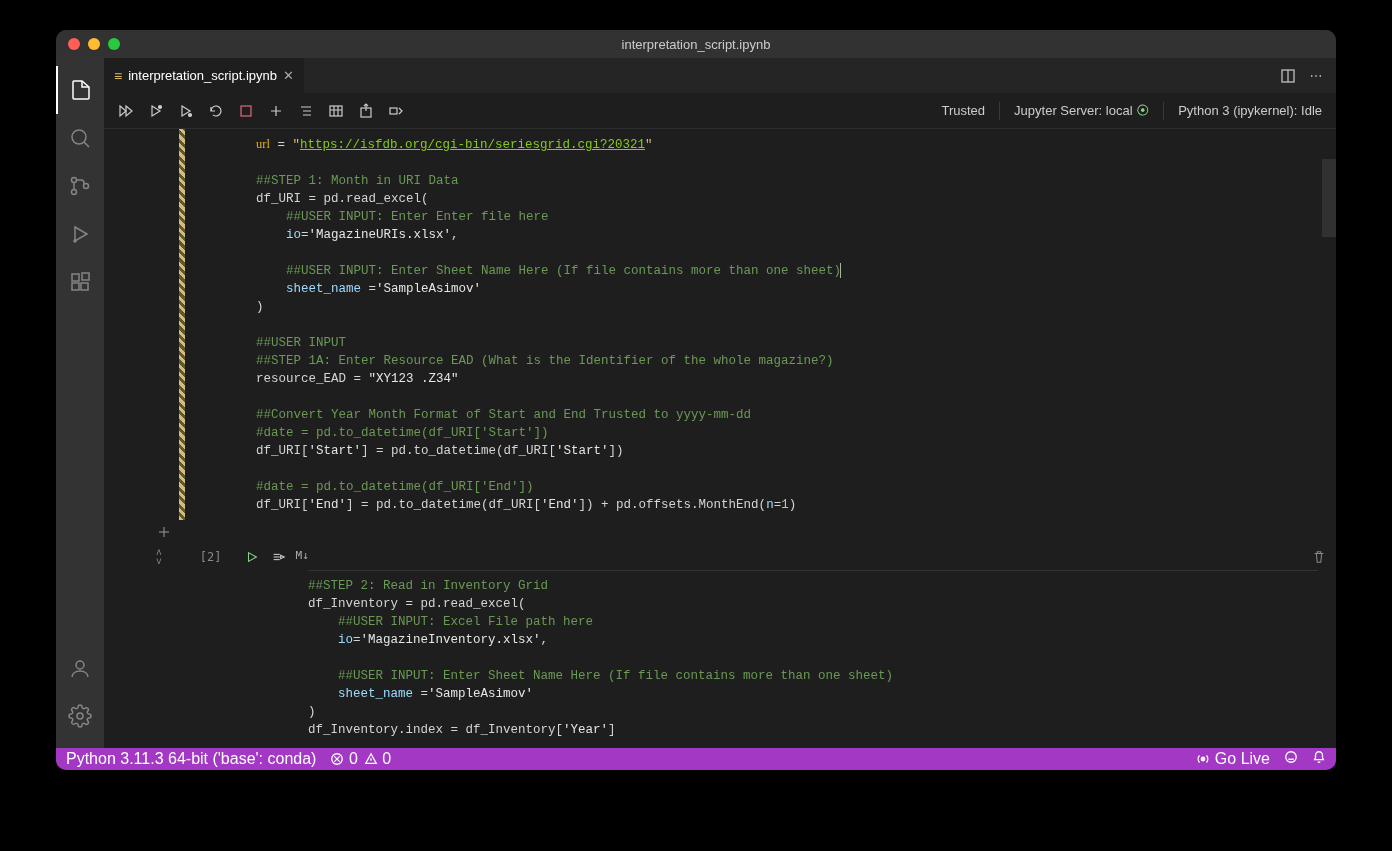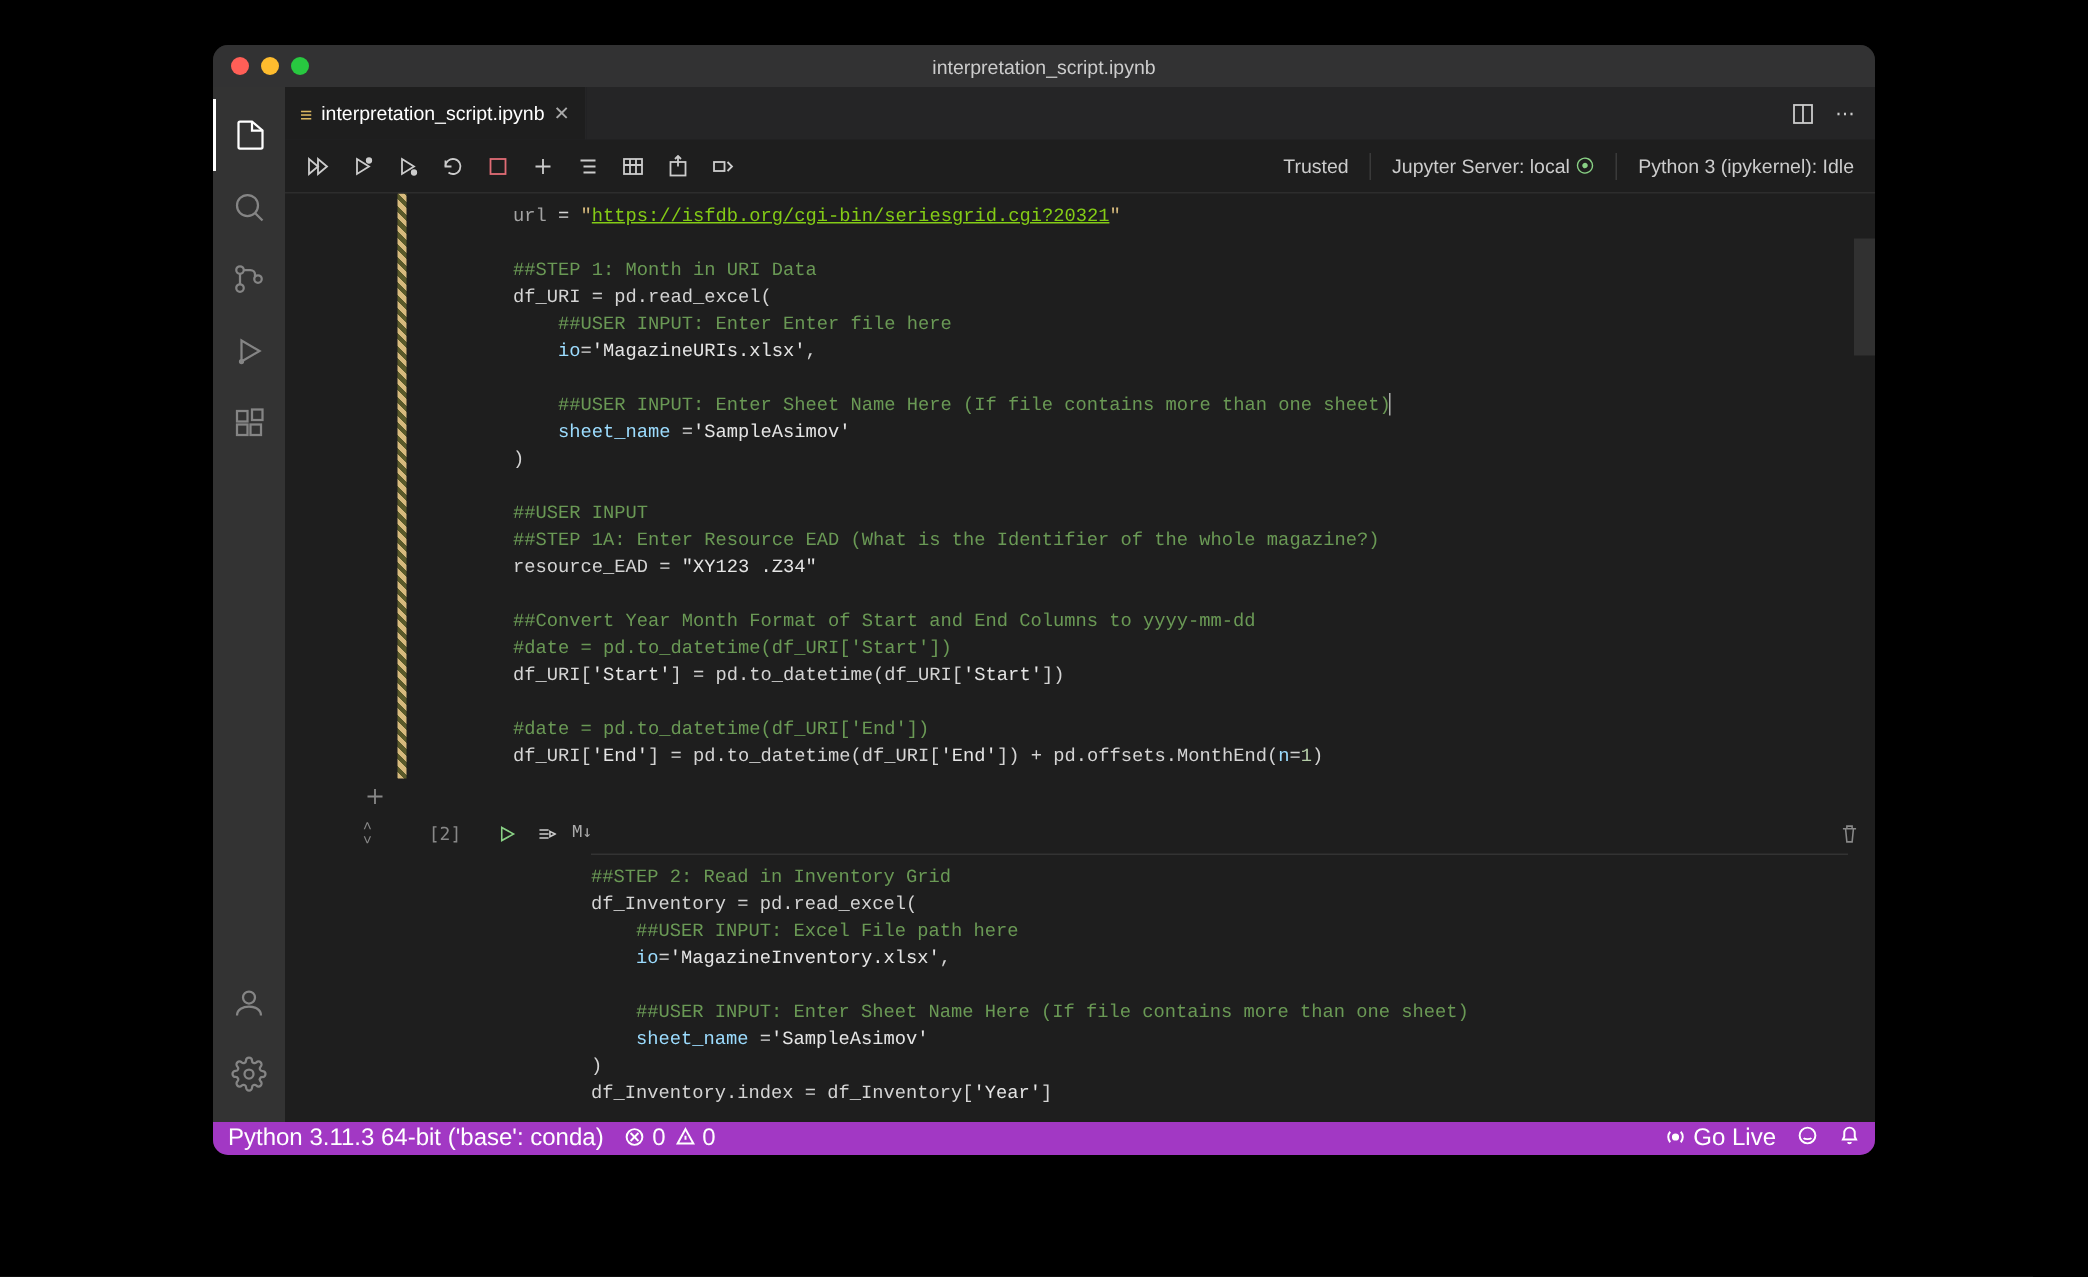--- a/index.html
+++ b/index.html
@@ -9,21 +9,21 @@
       font-size: 13px;
       color: #ccc;
       width: 1392px;
       height: 851px;
       display: flex;
       align-items: flex-start;
       justify-content: center;
       padding-top: 30px;
     }
     .window {
-      width: 1108px;
+      width: 1280px;
       height: 740px;
       background: #1e1e1e;
       border-radius: 10px;
       overflow: hidden;
       display: flex;
       flex-direction: column;
       box-shadow: 0 20px 60px rgba(0,0,0,0.8);
     }
     .titlebar {
       height: 28px;
@@ -160,21 +160,21 @@
     .exec-count { font-family: Menlo, monospace; font-size: 12px; color: #888; margin-left: 26px;}
     .cell2-head .acts { display: flex; gap: 10px; margin-left: 10px; }
     .cell2-head .right { margin-left: auto; color: #888; cursor: pointer; }
     .cell2-body {
       border-top: 1px solid #333;
       margin-left: 122px;
       margin-right: 18px;
     }
     
     .s-default { color: #d4d4d4; }
-    .s-var { color: #a3a3a3; }
+    .s-var { color: #eab308; font-family: Liberation Serif, serif; }
     .s-str { color: #e5e5e5; }
     .s-lstr { color: #d7ba7d; }
     .s-url { color: #84cc16; text-decoration: underline; }
     .s-comment { color: #6a9955; }
     .s-num { color: #b5cea8; }
     .s-param { color: #9cdcfe; }
     .cursor {
       display: inline-block;
       width: 1px; height: 15px;
       background: #aeafad;
@@ -393,21 +393,21 @@
 <span class="s-default">    </span><span class="s-param">io</span><span class="s-default">=</span><span class="s-str">'MagazineURIs.xlsx'</span><span class="s-default">,</span>
 
 <span class="s-default">    </span><span class="s-comment">##USER INPUT: Enter Sheet Name Here (If file contains more than one sheet)</span><span class="cursor"></span>
 <span class="s-default">    </span><span class="s-param">sheet_name</span><span class="s-default"> =</span><span class="s-str">'SampleAsimov'</span>
 <span class="s-default">)</span>
 
 <span class="s-comment">##USER INPUT</span>
 <span class="s-comment">##STEP 1A: Enter Resource EAD (What is the Identifier of the whole magazine?)</span>
 <span class="s-default">resource_EAD = </span><span class="s-str">"XY123 .Z34"</span>
 
-<span class="s-comment">##Convert Year Month Format of Start and End Columns to yyyy-mm-dd</span>
+<span class="s-comment">##Convert Year Month Format of Start and End Trusted to yyyy-mm-dd</span>
 <span class="s-comment">#date = pd.to_datetime(df_URI['Start'])</span>
 <span class="s-default">df_URI[</span><span class="s-str">'Start'</span><span class="s-default">] = pd.to_datetime(df_URI[</span><span class="s-str">'Start'</span><span class="s-default">])</span>
 
 <span class="s-comment">#date = pd.to_datetime(df_URI['End'])</span>
 <span class="s-default">df_URI[</span><span class="s-str">'End'</span><span class="s-default">] = pd.to_datetime(df_URI[</span><span class="s-str">'End'</span><span class="s-default">]) + pd.offsets.MonthEnd(</span><span class="s-param">n</span><span class="s-default">=</span><span class="s-num">1</span><span class="s-default">)</span>
 </div>
         </div>
 
         <div class="cell-divider">
           <span class="add-btn">

